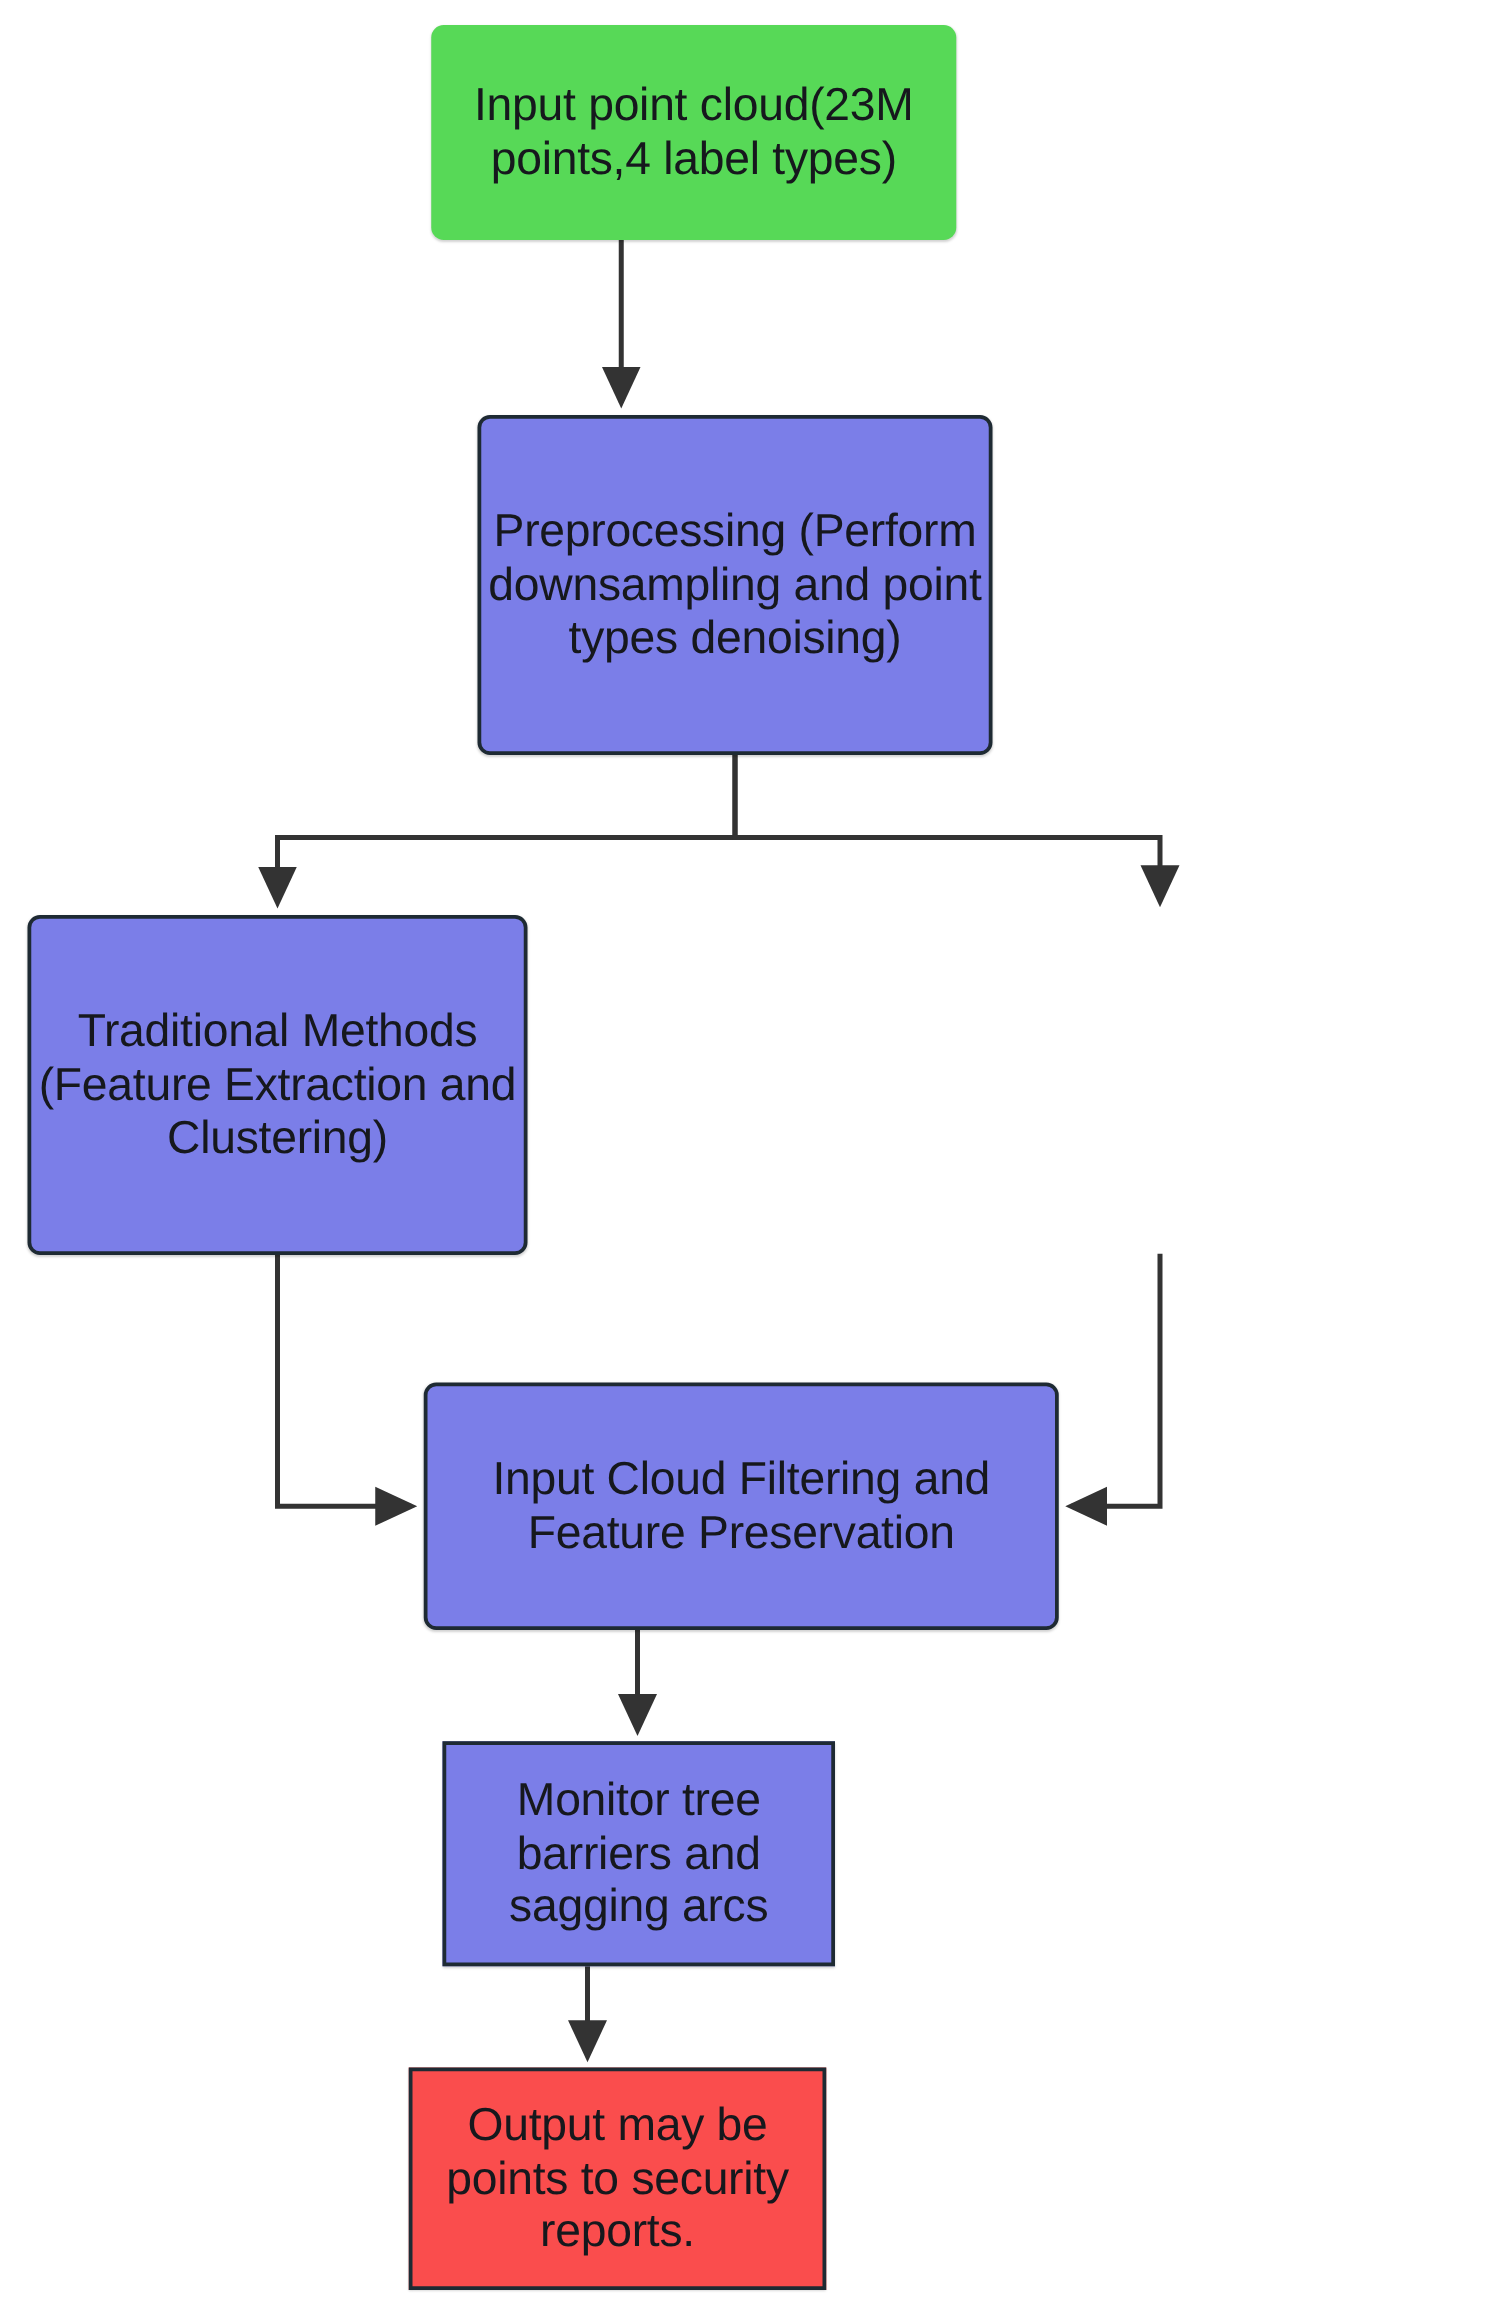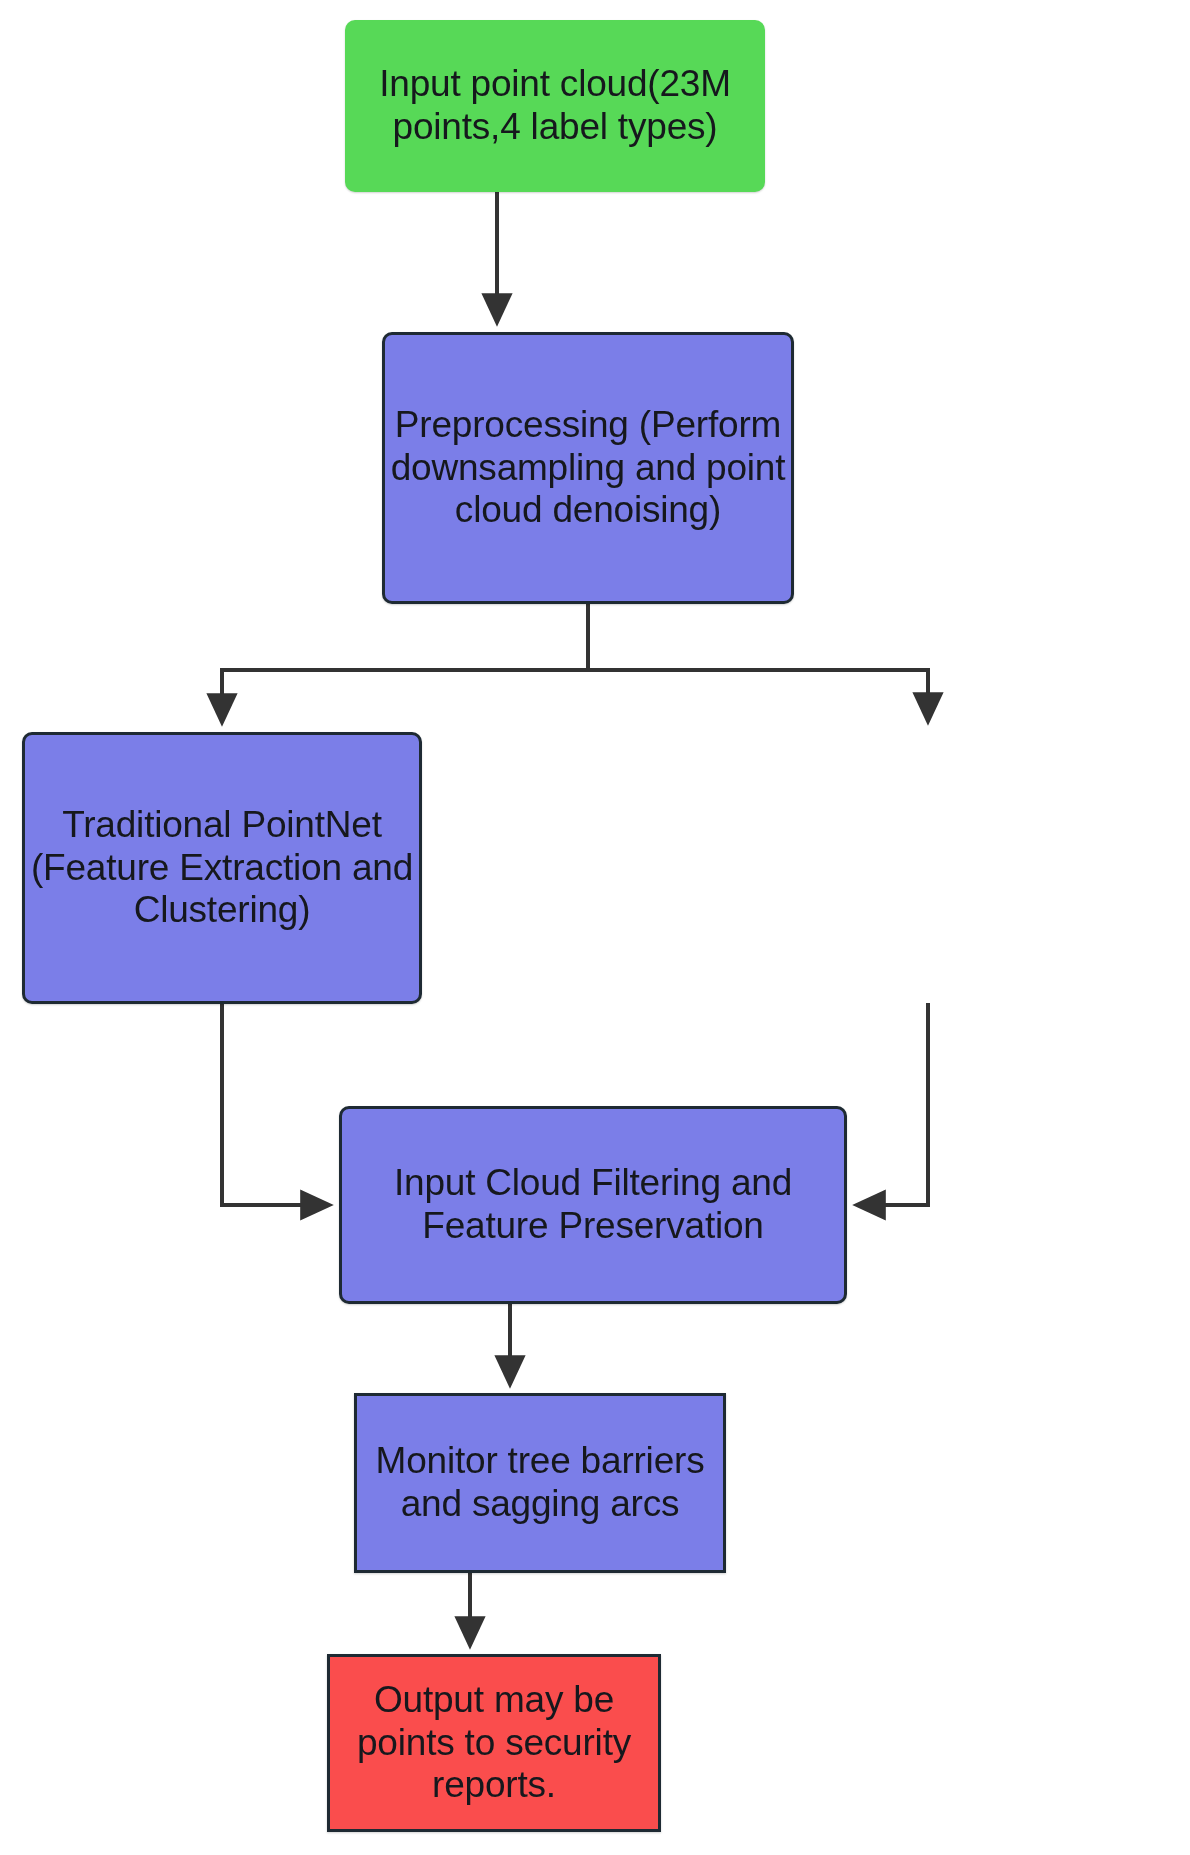--- a/index.html
+++ b/index.html
@@ -51,21 +51,21 @@
   }
   .rounded { border-radius: 10px; }
   .square  { border-radius: 0; }
 
   
   #node-input        { left:345px;  top:20px;   width:420px; height:172px; font-size:37px; }
   #node-preprocess   { left:382px;  top:332px;  width:412px; height:272px; font-size:37px; }
   #node-traditional  { left:22px;   top:732px;  width:400px; height:272px; font-size:37px; }
   #node-deep         { left:571px;  top:731px;  width:598px; height:272px; font-size:37px; }
   #node-filtering    { left:339px;  top:1106px; width:508px; height:198px; font-size:37px; }
-  #node-monitor      { left:354px;  top:1393px; width:372px; height:180px; font-size:37px; }
+  #node-monitor      { left:354px;  top:1393px; width:314px; height:180px; font-size:37px; }
   #node-output       { left:327px;  top:1654px; width:334px; height:178px; font-size:37px; }
 </style>
 </head>
 <body>
 
 <div id="canvas">
 
   <svg id="edges" viewBox="0 0 1190 1855" xmlns="http://www.w3.org/2000/svg">
     <defs>
       <marker id="arrowhead" markerWidth="9" markerHeight="9" refX="7.2" refY="4.5" orient="auto" markerUnits="strokeWidth">
@@ -97,23 +97,23 @@
       <path d="M510,1304 L510,1384" stroke="#333333" stroke-width="4" fill="none" marker-end="url(#arrowhead)"></path>
     </g>
 
     <g>
       <path d="M470,1573 L470,1645" stroke="#333333" stroke-width="4" fill="none" marker-end="url(#arrowhead)"></path>
     </g>
   </svg>
 
   <div id="node-input" class="node node-green rounded">Input point cloud(23M points,4 label types)</div>
 
-  <div id="node-preprocess" class="node node-blue rounded">Preprocessing (Perform downsampling and point cloud denoising)</div>
+  <div id="node-preprocess" class="node node-blue rounded">Preprocessing (Perform downsampling and point types denoising)</div>
 
-  <div id="node-traditional" class="node node-blue rounded">Traditional PointNet (Feature Extraction and Clustering)</div>
+  <div id="node-traditional" class="node node-blue rounded">Traditional Methods (Feature Extraction and Clustering)</div>
 
 
   <div id="node-filtering" class="node node-blue rounded">Input Cloud Filtering and Feature Preservation</div>
 
   <div id="node-monitor" class="node node-blue square">Monitor tree barriers and sagging arcs</div>
 
   <div id="node-output" class="node node-red square">Output may be points to security reports.</div>
 
 </div>
 

